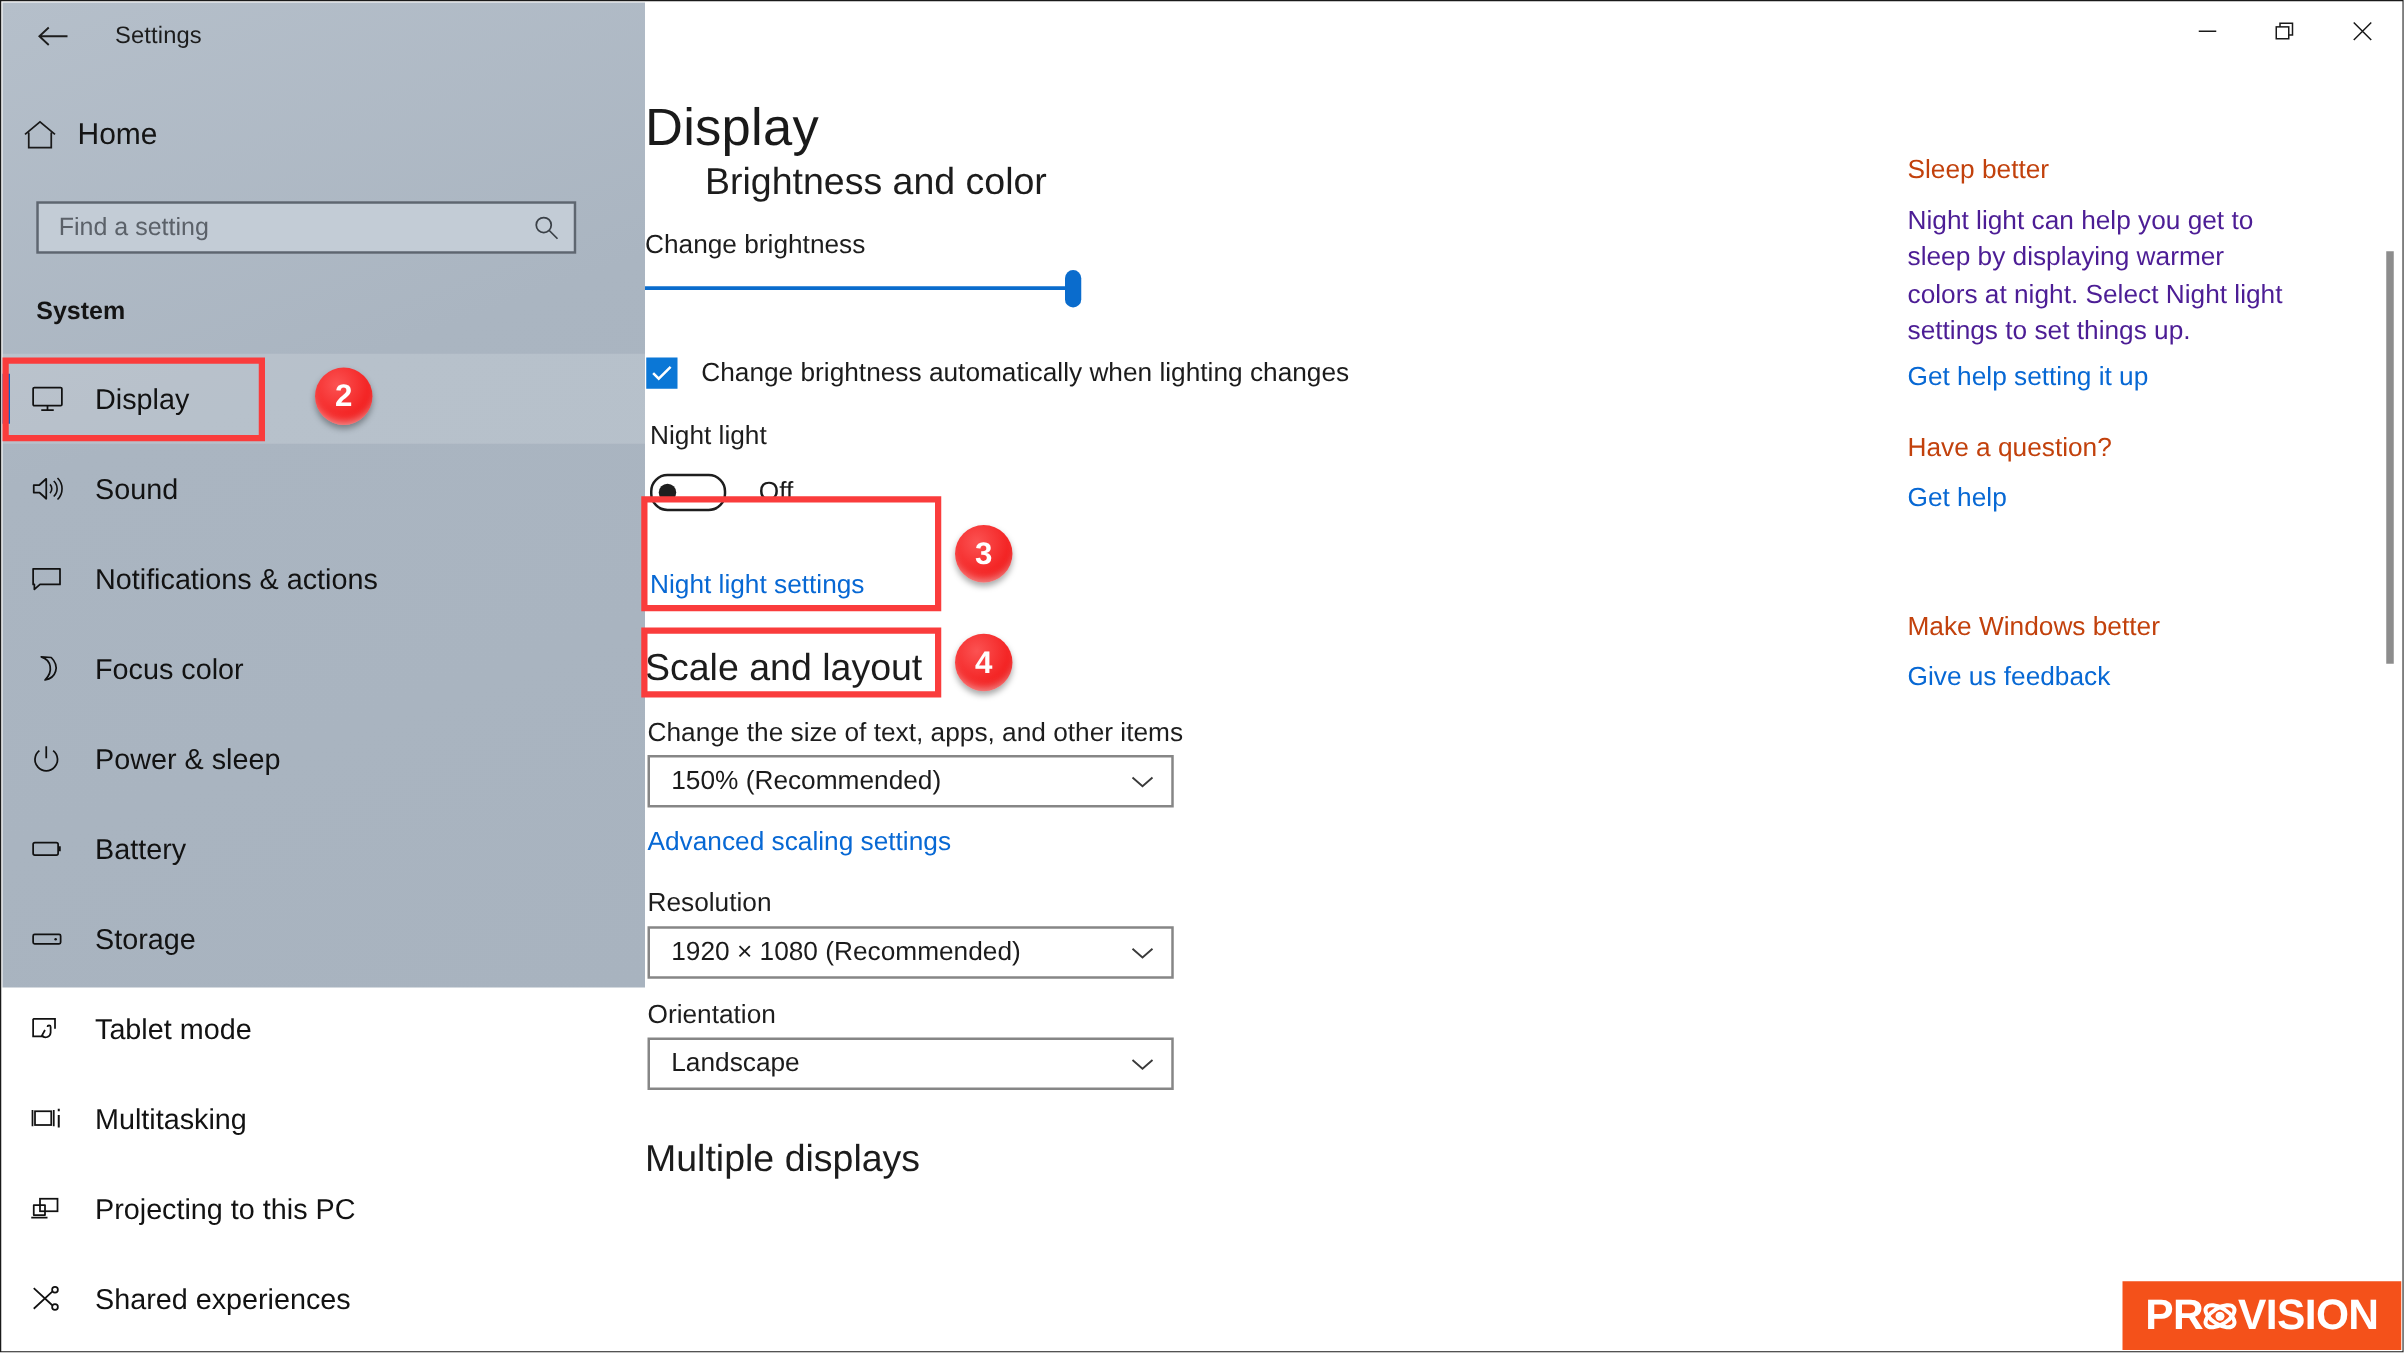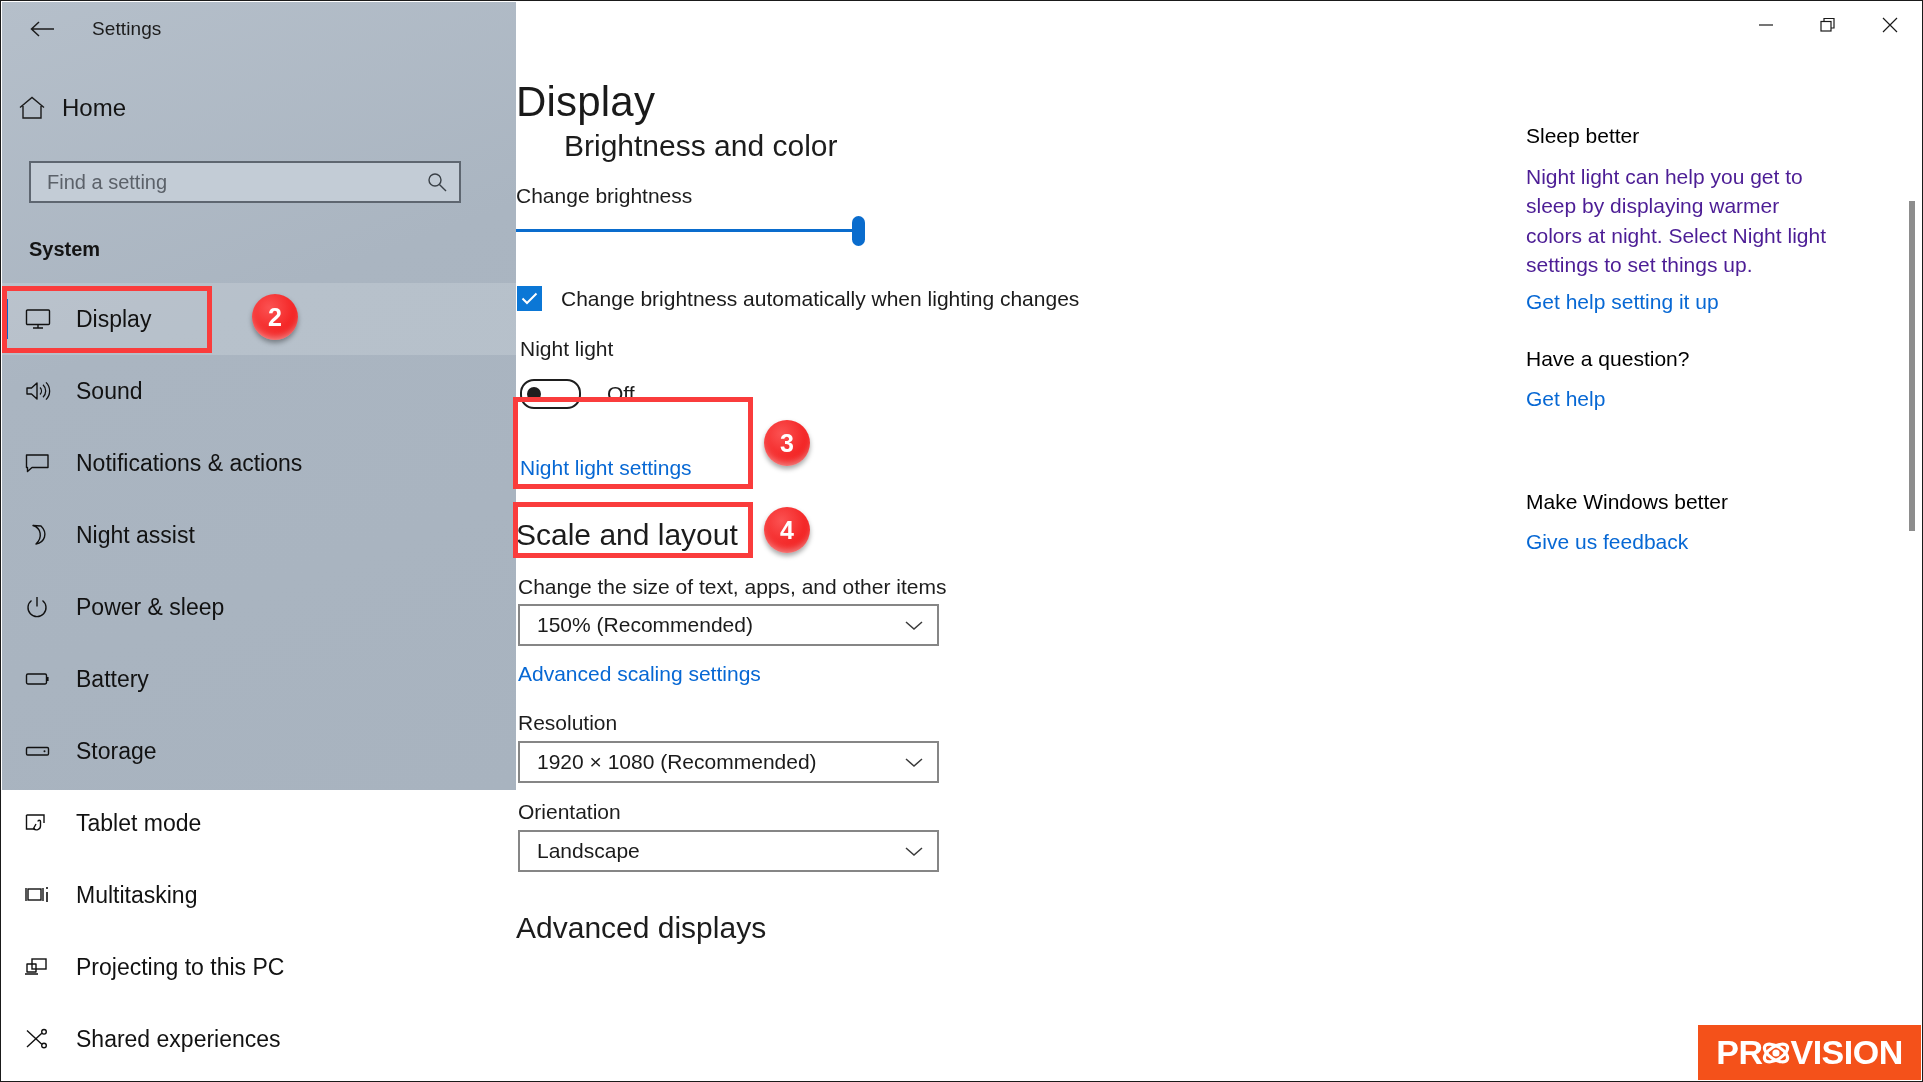--- a/index.html
+++ b/index.html
@@ -244,21 +244,21 @@
 
   
   .right-col {
     position: absolute;
     left: 1010px;
     top: 0;
     width: 360px;
   }
   .rc-head {
     font-size: 21px;
-    color: #000000;
+    color: #c2410c;
     font-weight: normal;
   }
   .rc-body {
     font-size: 21px;
     color: #4c1d95;
     line-height: 1.40;
     margin-top: 14px;
   }
   .rc-link {
     font-size: 21px;
@@ -400,21 +400,21 @@
         </span>
         <span class="nav-lbl">Notifications &amp; actions</span>
       </div>
 
       <div class="nav-item">
         <span class="nav-ico">
           <svg width="28" height="24" viewBox="0 0 28 24" aria-hidden="true">
             <path d="M9 2.5 C17 5 19 14 12 21 C21 19.5 24 10 17 3 Z" fill="none" stroke="currentColor" stroke-width="1.4" stroke-linejoin="round"></path>
           </svg>
         </span>
-        <span class="nav-lbl">Night assist</span>
+        <span class="nav-lbl">Focus color</span>
       </div>
 
       <div class="nav-item">
         <span class="nav-ico">
           <svg width="28" height="24" viewBox="0 0 28 24" aria-hidden="true">
             <path d="M7.5 5.5 A9 9 0 1 0 18.5 5.5" fill="none" stroke="currentColor" stroke-width="1.4"></path>
             <path d="M13 2 L13 11.5" fill="none" stroke="currentColor" stroke-width="1.4"></path>
           </svg>
         </span>
         <span class="nav-lbl">Power &amp; sleep</span>
@@ -574,21 +574,21 @@
 
       <div class="combo" style="position:absolute; left:2px; top:774px;">
         <span class="combo-val">Landscape</span>
         <span class="combo-arrow">
           <svg width="20" height="12" viewBox="0 0 20 12" aria-hidden="true">
             <path d="M2 3 L10 10 L18 3" fill="none" stroke="currentColor" stroke-width="1.5"></path>
           </svg>
         </span>
       </div>
 
-      <div class="h2" style="position:absolute; left:0; top:855px; color:#1c1c1c;">Advanced displays</div>
+      <div class="h2" style="position:absolute; left:0; top:855px; color:#1c1c1c;">Multiple displays</div>
     </div>
 
     <div class="right-col">
 
       <div style="position:absolute; left:0; top:68px; width:300px;">
         <div class="rc-head">Sleep better</div>
         <div class="rc-body">Night light can help you get to sleep by displaying warmer colors at night. Select Night light settings to set things up.</div>
         <a class="rc-link" style="margin-top:10px;">Get help setting it up</a>
       </div>
 

